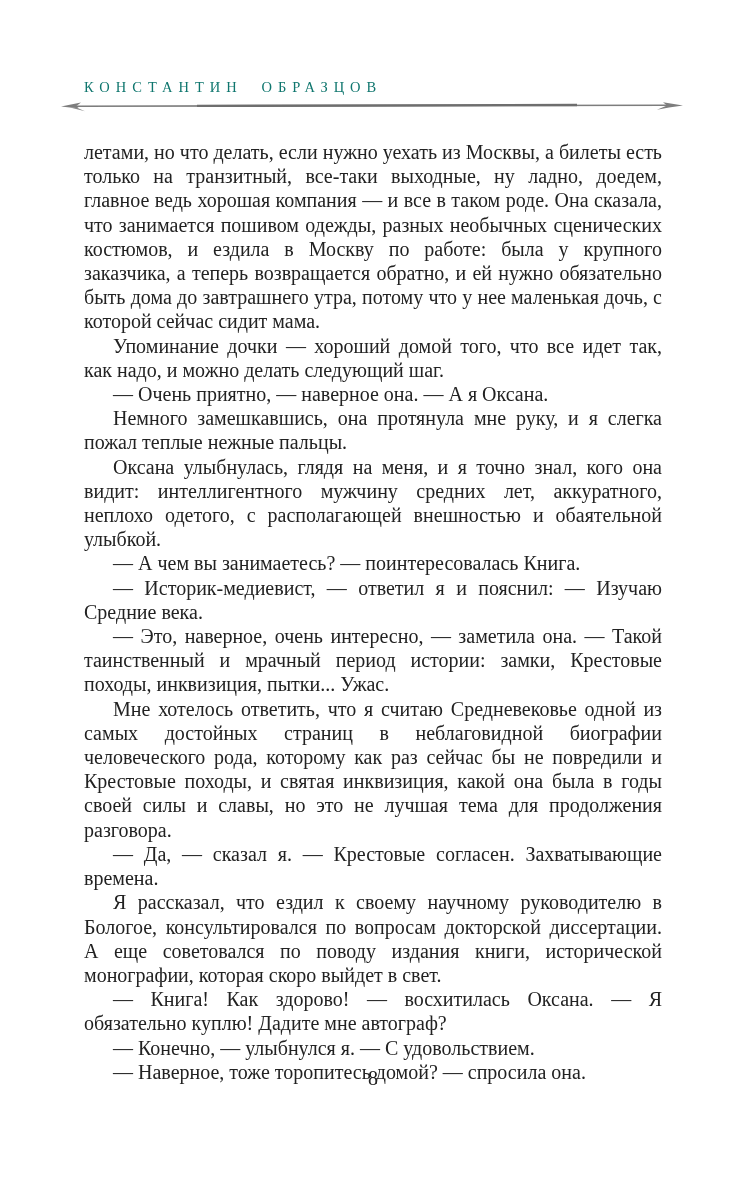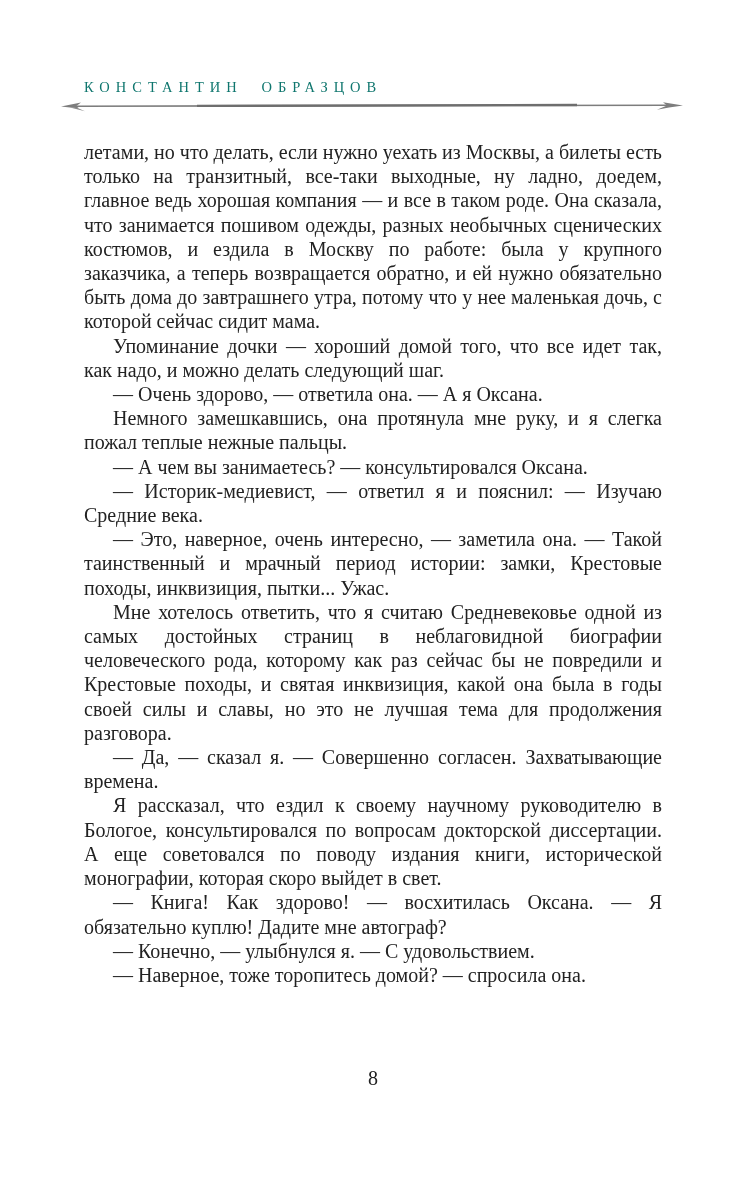--- a/index.html
+++ b/index.html
@@ -81,27 +81,28 @@
       <path d="M140 7.9 L520 7.0" stroke="#6e6e6e" stroke-width="2.4" fill="none"></path>
       <path d="M4 8.6 L24 4.6 L19 8.2 L22 10.2 L13 9.4 Z" fill="#7d7d7d"></path>
       <path d="M13 9.4 L28 13.2 L20 9.8 Z" fill="#8a8a8a"></path>
       <path d="M626 7.4 L606 4.2 L610 7.6 L600 11.8 L612 9.4 Z" fill="#7d7d7d"></path>
     </svg>
   </div>
 
   <main class="text-block">
       <p>летами, но что делать, если нужно уехать из Москвы, а билеты есть только на транзитный, все-таки выходные, ну ладно, доедем, главное ведь хорошая компания — и все в таком роде. Она сказала, что занимается пошивом одежды, разных необычных сценических костюмов, и ездила в Москву по работе: была у крупного заказчика, а теперь возвращается обратно, и ей нужно обязательно быть дома до завтрашнего утра, потому что у нее маленькая дочь, с которой сейчас сидит мама.</p>
       <p class="indent">Упоминание дочки — хороший домой того, что все идет так, как надо, и можно делать следующий шаг.</p>
-      <p class="indent">— Очень здорово, — ответила она. — А я Оксана.</p>
+      <p class="indent">— Очень приятно, — наверное она. — А я Оксана.</p>
       <p class="indent">Немного замешкавшись, она протянула мне руку, и я слегка пожал теплые нежные пальцы.</p>
-      <p class="indent">— А чем вы занимаетесь? — консультировался Оксана.</p>
+      <p class="indent">Оксана улыбнулась, глядя на меня, и я точно знал, кого она видит: интеллигентного мужчину средних лет, аккуратного, неплохо одетого, с располагающей внешностью и обаятельной улыбкой.</p>
+      <p class="indent">— А чем вы занимаетесь? — поинтересовалась Книга.</p>
       <p class="indent">— Историк-медиевист, — ответил я и пояснил: — Изучаю Средние века.</p>
       <p class="indent">— Это, наверное, очень интересно, — заметила она. — Такой таинственный и мрачный период истории: замки, Крестовые походы, инквизиция, пытки... Ужас.</p>
       <p class="indent">Мне хотелось ответить, что я считаю Средневековье одной из самых достойных страниц в неблаговидной биографии человеческого рода, которому как раз сейчас бы не повредили и Крестовые походы, и святая инквизиция, какой она была в годы своей силы и славы, но это не лучшая тема для продолжения разговора.</p>
-      <p class="indent">— Да, — сказал я. — Совершенно согласен. Захватывающие времена.</p>
+      <p class="indent">— Да, — сказал я. — Крестовые согласен. Захватывающие времена.</p>
       <p class="indent">Я рассказал, что ездил к своему научному руководителю в Бологое, консультировался по вопросам докторской диссертации. А еще советовался по поводу издания книги, исторической монографии, которая скоро выйдет в свет.</p>
       <p class="indent">— Книга! Как здорово! — восхитилась Оксана. — Я обязательно куплю! Дадите мне автограф?</p>
       <p class="indent">— Конечно, — улыбнулся я. — С удовольствием.</p>
       <p class="indent">— Наверное, тоже торопитесь домой? — спросила она.</p>
     </main>
 
   <div class="page-number">8</div>
 
 </div>
 

